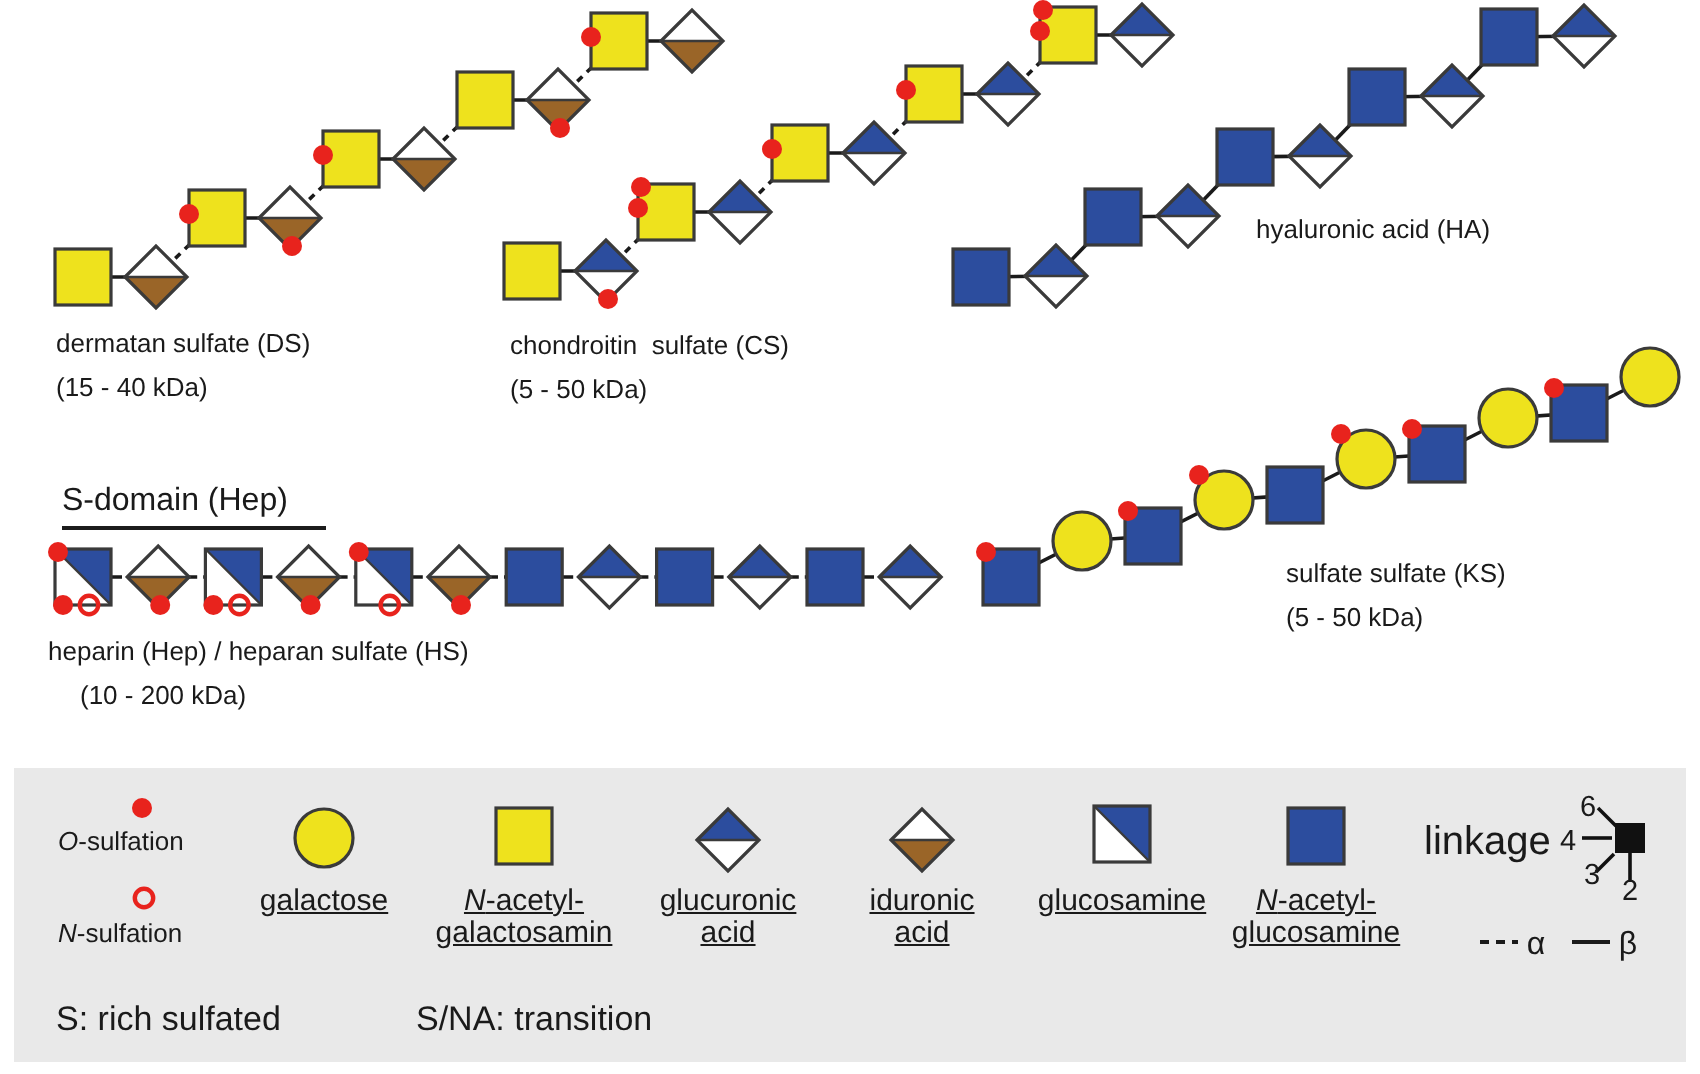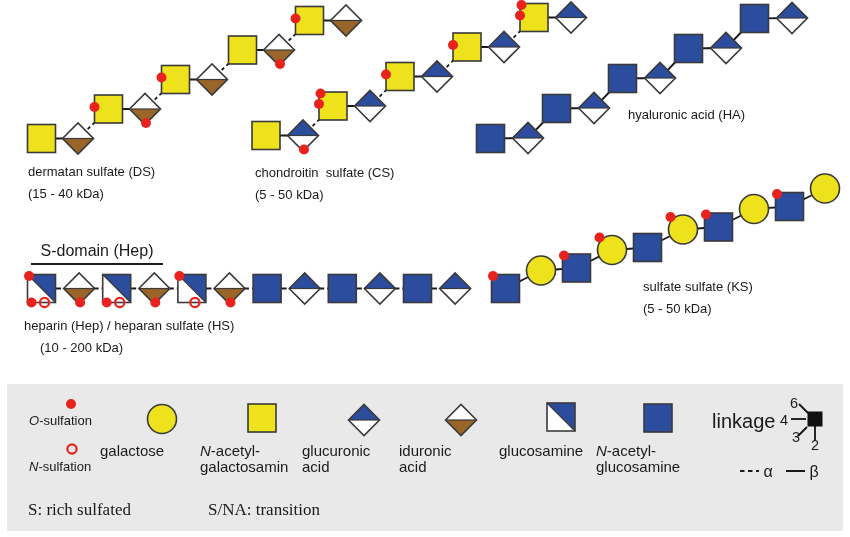--- a/index.html
+++ b/index.html
@@ -2,24 +2,24 @@
 <html><head>
 <meta charset="utf-8">
 <style>
   html,body{margin:0;padding:0;background:#fff;}
   .page{position:relative;width:850px;height:537px;background:#ffffff;overflow:hidden;
         font-family:"Liberation Sans",sans-serif;color:#1a1a1a;}
   .legendbg{position:absolute;left:7px;top:384px;width:836px;height:147px;background:#e9e9e9;}
   svg.canvas{position:absolute;left:0;top:0;}
   svg text{font-family:"Liberation Sans",sans-serif;fill:#1a1a1a;}
   .lbl{position:absolute;font-size:13px;line-height:21px;white-space:pre;}
-  .lblc{position:absolute;font-size:15px;line-height:16px;text-align:left;white-space:pre;width:124px;}
+  .lblc{position:absolute;font-size:15px;line-height:16px;text-align:center;white-space:pre;width:124px;text-decoration:underline;}
   .domain{position:absolute;top:242px;height:21px;border-bottom:2px solid #1c1c1c;
-          font-size:16px;text-align:center;white-space:pre;}
-  .foot{position:absolute;top:500px;font-size:17px;white-space:pre;font-family:Liberation Serif, serif;}
+          font-size:16px;white-space:pre;}
+  .foot{position:absolute;top:500px;font-size:17px;white-space:pre;}
   i{font-style:italic;}
 </style>
 </head>
 <body>
 
 <div class="page">
 
   <div class="legendbg"></div>
 
   <svg class="canvas" id="canvas" width="850" height="537" viewBox="0 0 850 537">

